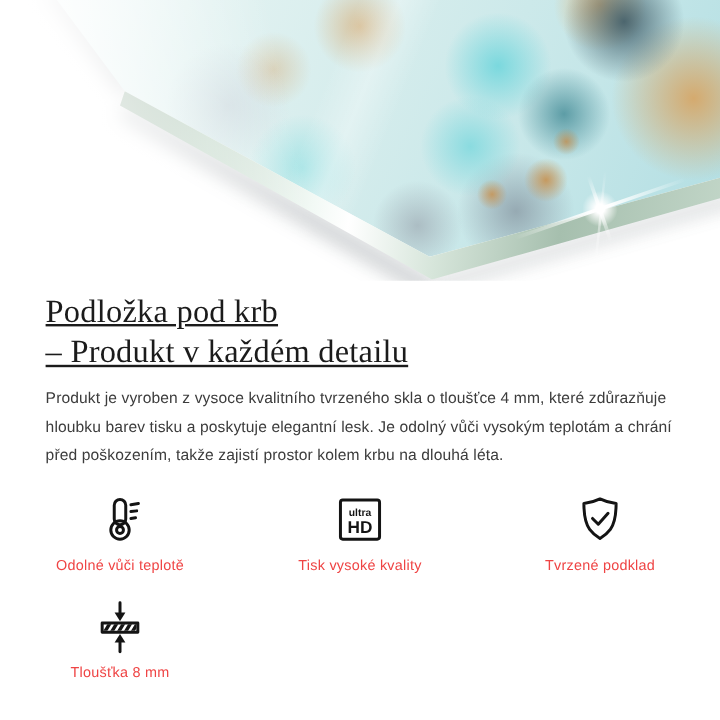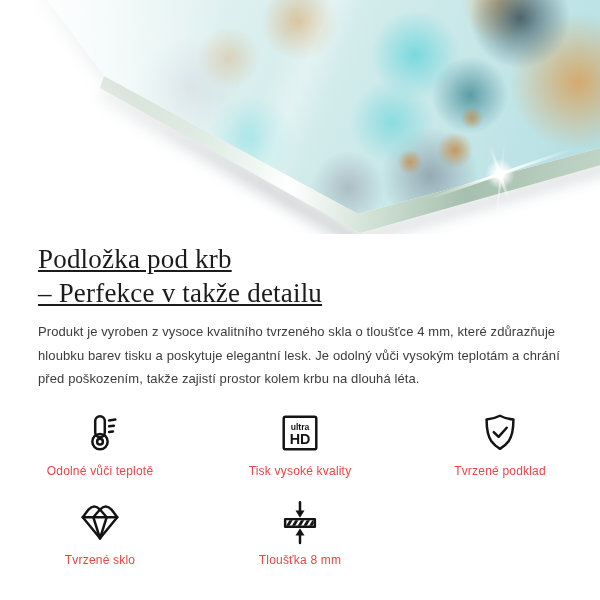--- a/index.html
+++ b/index.html
@@ -96,21 +96,21 @@
       <div class="ray ray-long"></div>
       <div class="ray ray-cross"></div>
       <div class="ray ray-vert"></div>
       <div class="glow"></div>
     </div>
   </div>
 
   <div class="content">
     <h1>
       <span>Podložka pod krb</span>
-      <span>– Perfekce v takže detailu</span>
+      <span>– Produkt v každém detailu</span>
     </h1>
     <p class="desc">Produkt je vyroben z vysoce kvalitního tvrzeného skla o tloušťce 4 mm, které zdůrazňuje hloubku barev tisku a poskytuje elegantní lesk. Je odolný vůči vysokým teplotám a chrání před poškozením, takže zajistí prostor kolem krbu na dlouhá léta.</p>
 
     <div class="features">
 
       <div class="feature">
         <div class="icon-box">
           <svg width="46" height="46" viewBox="0 0 48 48">
             <rect class="ic" x="19" y="6.5" width="10" height="22" rx="5"></rect>
             <circle class="ic" cx="24" cy="33" r="8"></circle>
@@ -137,31 +137,20 @@
       <div class="feature">
         <div class="icon-box">
           <svg width="46" height="46" viewBox="0 0 48 48">
             <path class="ic" d="M24 6 C29 8.5 33.5 9.5 38 10 C38 19 37 27 33 32.5 C30 36.5 26.5 39 24 40.5 C21.5 39 18 36.5 15 32.5 C11 27 10 19 10 10 C14.5 9.5 19 8.5 24 6 Z"></path>
             <path class="ic" d="M17.5 23 L22.5 28 L31 18.5"></path>
           </svg>
         </div>
         <div class="label">Tvrzené podklad</div>
       </div>
 
-      <div class="feature">
-        <div class="icon-box">
-          <svg width="46" height="46" viewBox="0 0 48 48">
-            <path class="ic" stroke-width="2.4" d="M12 11 Q18 4.5 24 11 Q30 4.5 36 11 L42 19 L24 41 L6 19 Z"></path>
-            <path class="ic" stroke-width="2.2" d="M6 19 L42 19"></path>
-            <path class="ic" stroke-width="2.2" d="M24 11 L17 19 L24 41"></path>
-            <path class="ic" stroke-width="2.2" d="M24 11 L31 19 L24 41"></path>
-          </svg>
-        </div>
-        <div class="label">Tvrzené sklo</div>
-      </div>
 
 
       <div class="feature">
         <div class="icon-box">
           <svg width="46" height="46" viewBox="0 0 48 48">
             <defs>
                 <clipPath id="barClip">
                   <rect x="9.7" y="22.2" width="28.6" height="5.6"></rect>
                 </clipPath>
               </defs>

